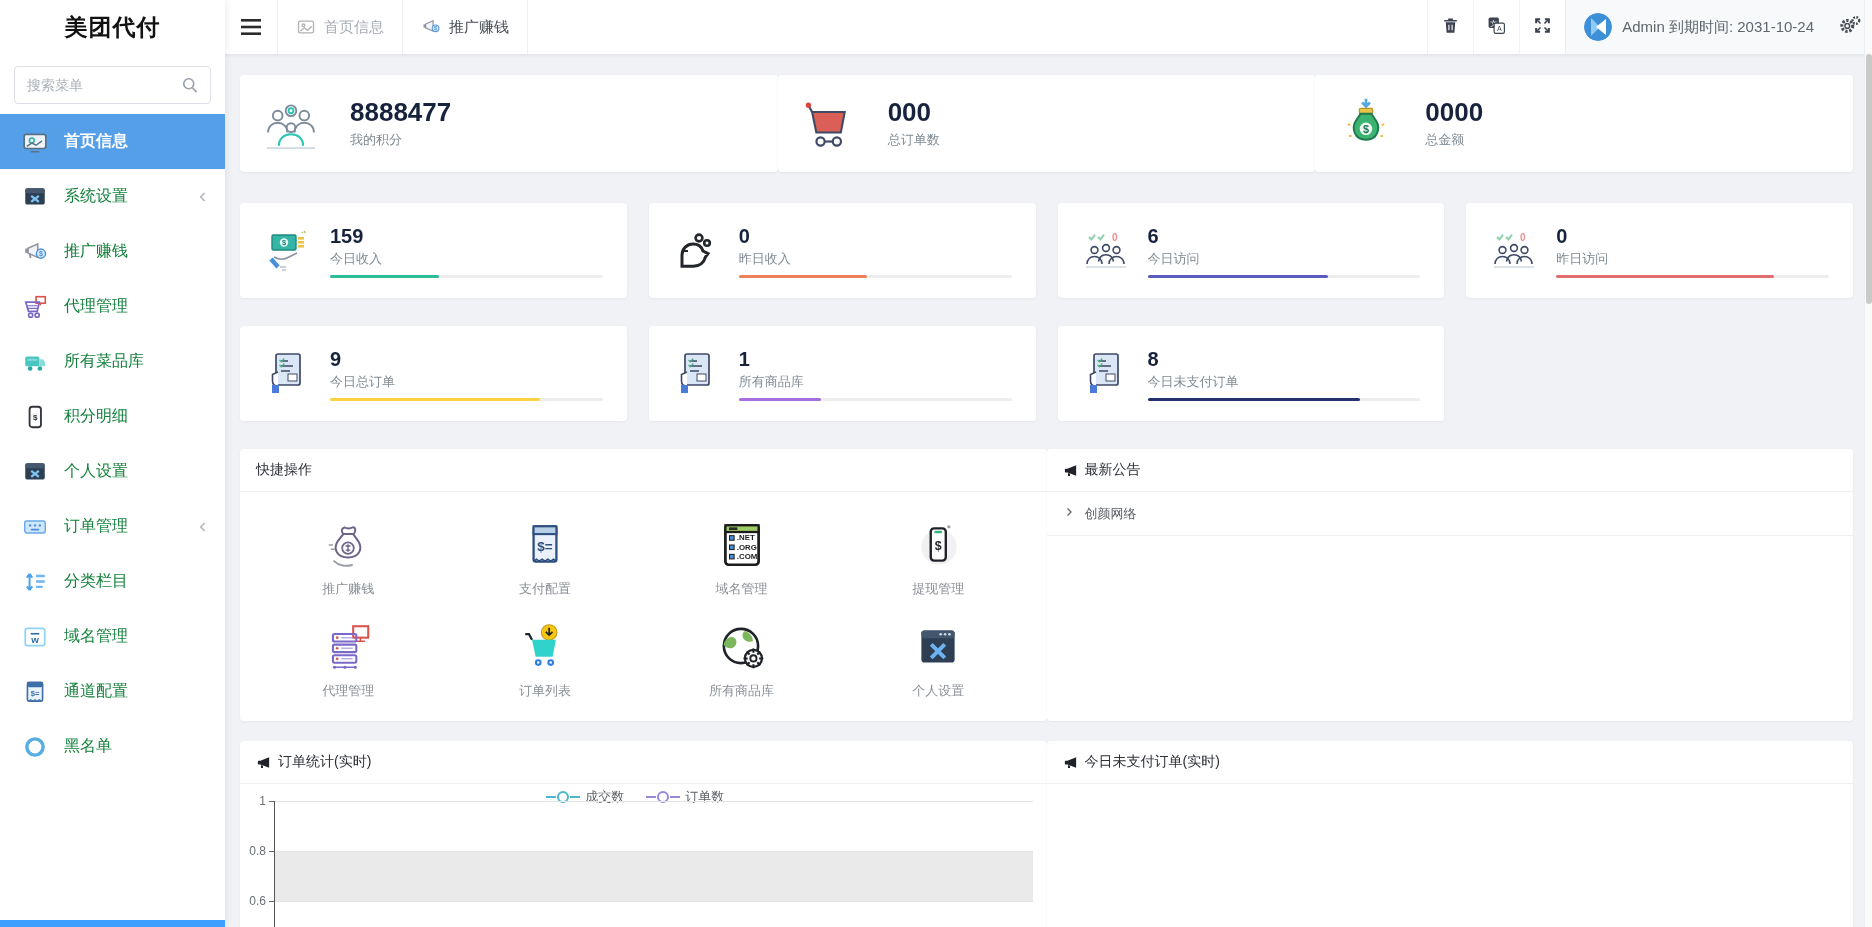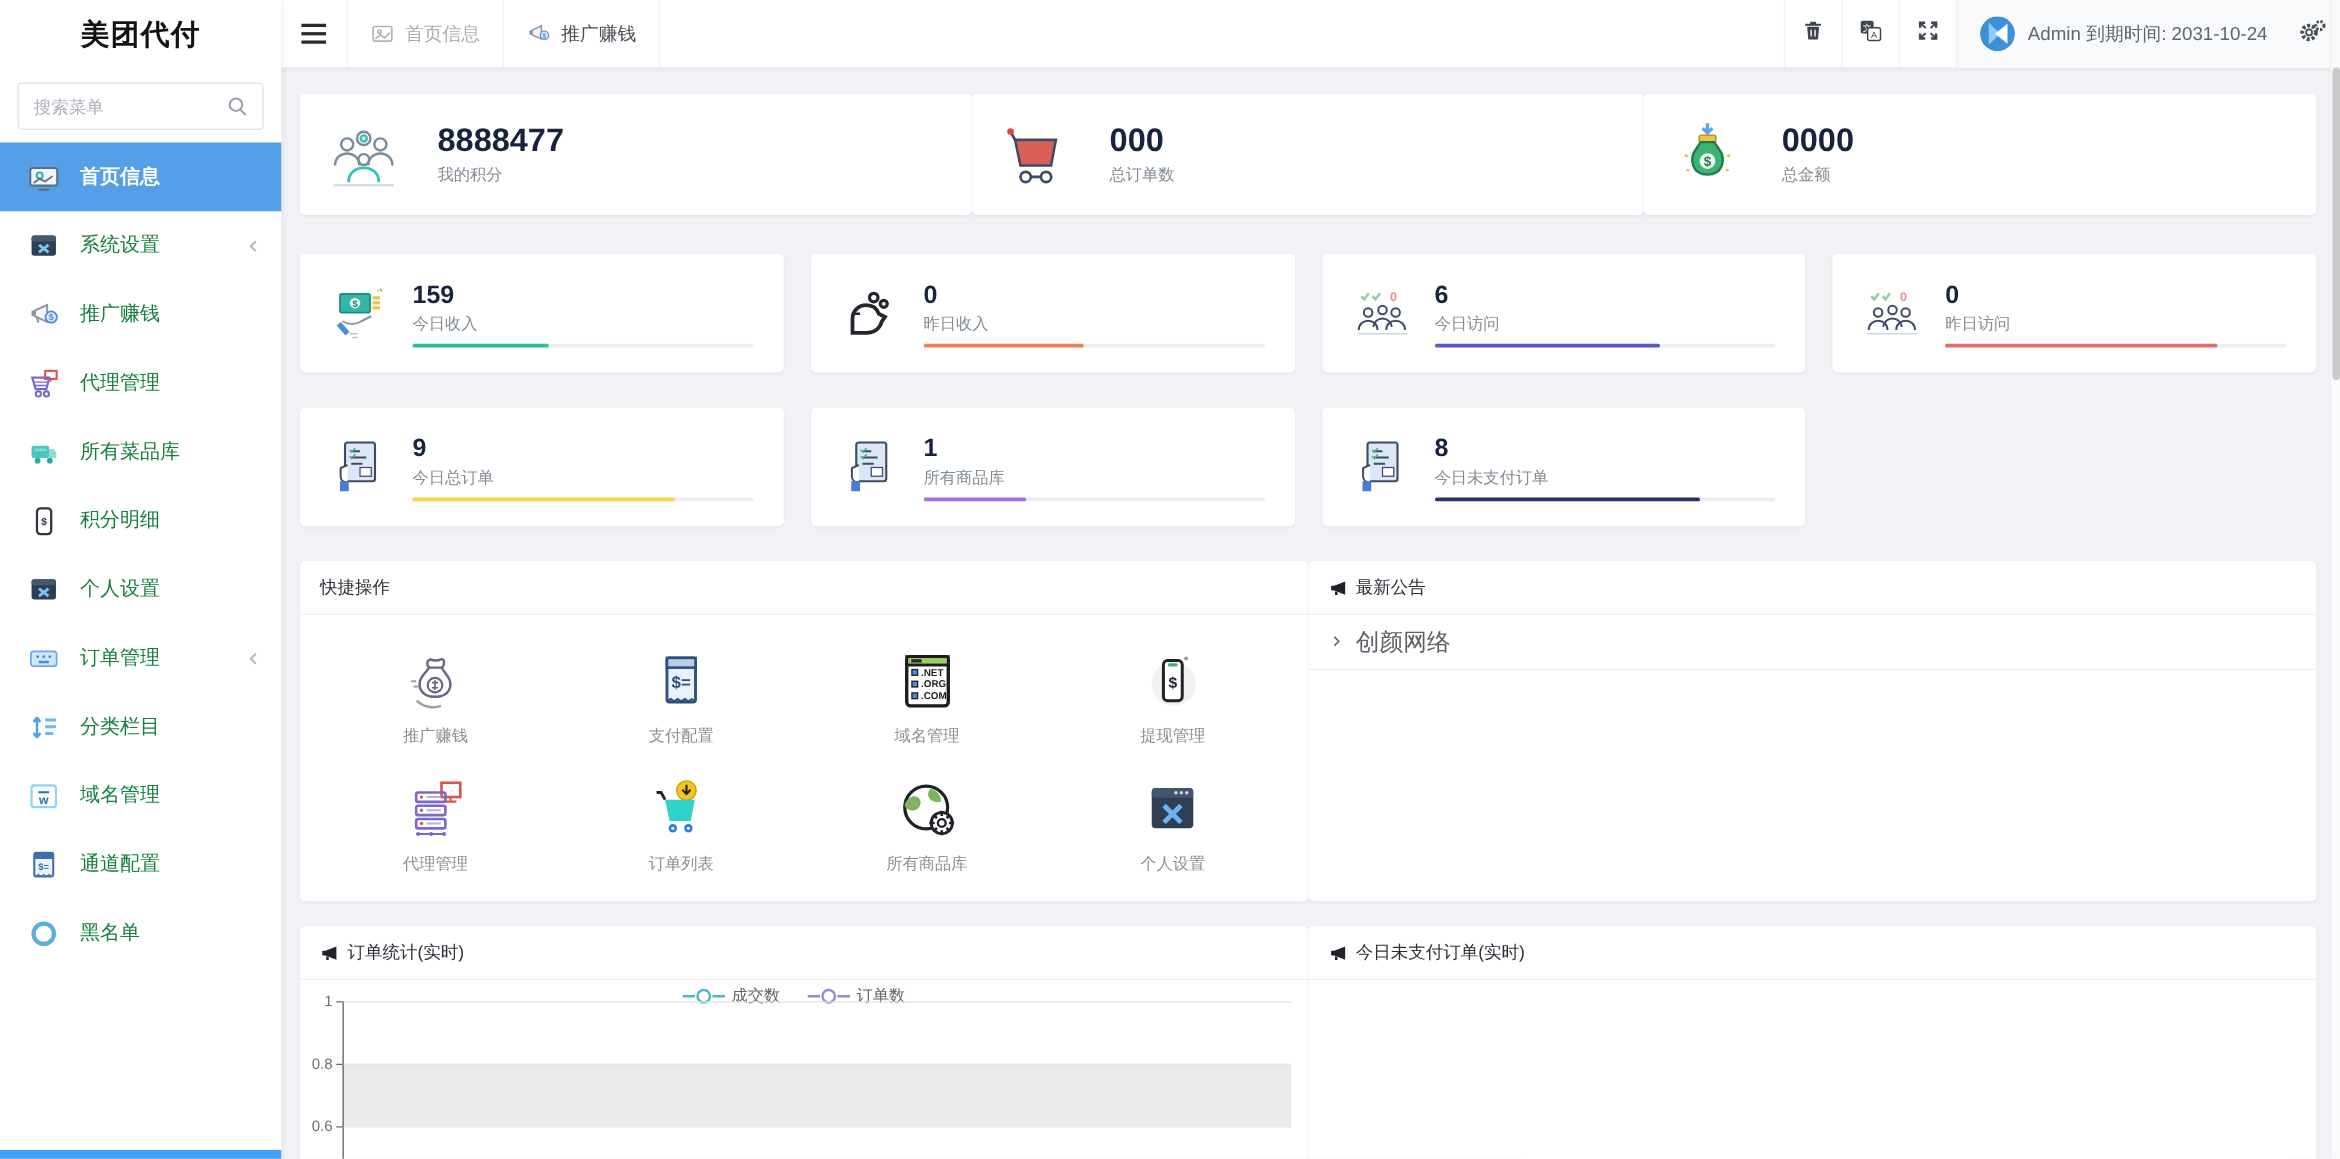--- a/index.html
+++ b/index.html
@@ -80,21 +80,21 @@
   .panel-head .ph-icon svg { width:15px; height:15px; display:block; }
   .panels-mid { height:272px; margin-bottom:20px; }
   .panels-mid .panel { height:272px; overflow:hidden; }
 
   .quick-grid { display:grid; grid-template-columns:repeat(4,1fr); padding:26px 10px 0; row-gap:22px; }
   .quick-item { display:flex; flex-direction:column; align-items:center; gap:8px; cursor:pointer; }
   .quick-item svg { width:54px; height:54px; display:block; }
   .quick-label { font-size:13px; color:#8a8f97; }
 
   .announce-item { height:44px; display:flex; align-items:center; gap:10px; padding:0 16px;
-    font-size:19px; color:#5c6066; border-bottom:1px solid #f0f0f0; cursor:pointer; }
+    font-size:13px; color:#5c6066; border-bottom:1px solid #f0f0f0; cursor:pointer; }
   .announce-item svg { width:12px; height:12px; }
 
   .charts-row { height:400px; }
   .charts-row .panel { height:400px; }
   .chart-plot { position:relative; height:357px; }
   .legend { position:absolute; top:4px; left:0; right:16px; display:flex; justify-content:center; gap:22px; }
   .legend-item { display:flex; align-items:center; gap:5px; font-size:13px; color:#5e6266; cursor:pointer; }
   .legend-item svg { width:34px; height:14px; display:block; }
   .y-axis-line { position:absolute; left:34px; top:17px; bottom:0; width:1px; background:#555; }
   .split-band { position:absolute; left:35px; right:14px; top:67px; height:50px; background:#eaeaea; }

